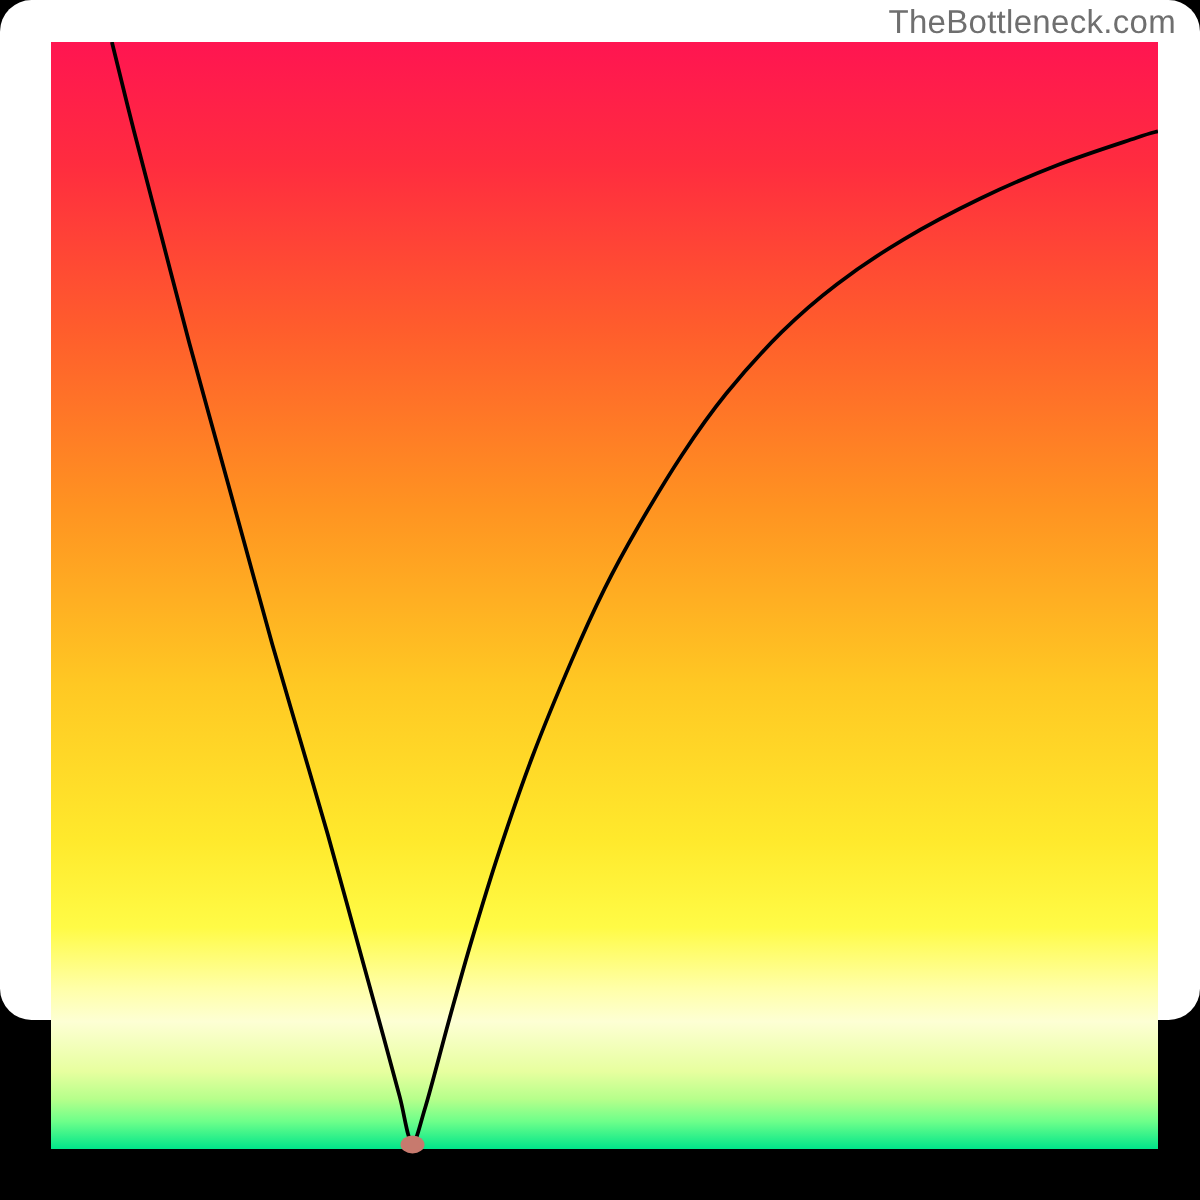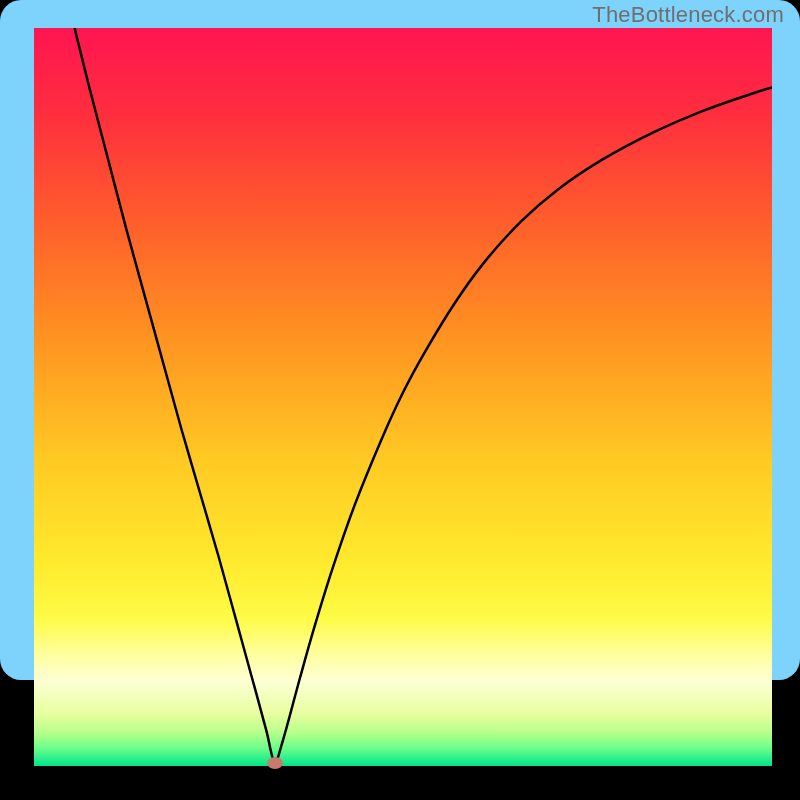--- a/index.html
+++ b/index.html
@@ -8,21 +8,21 @@
     width: 800px;
     height: 800px;
     background: #000;
     overflow: hidden;
     font-family: Arial, Helvetica, sans-serif;
   }
   .frame {
     position: relative;
     width: 800px;
     height: 680px;
-    background: #7dd3fc;
+    background: #ffffff;
     border-radius: 21px;
   }
   .watermark {
     position: absolute;
     top: 2px;
     right: 16px;
     color: #6f6f6f;
     font-size: 22px;
     font-weight: 500;
     font-family: Arial, sans-serif;

